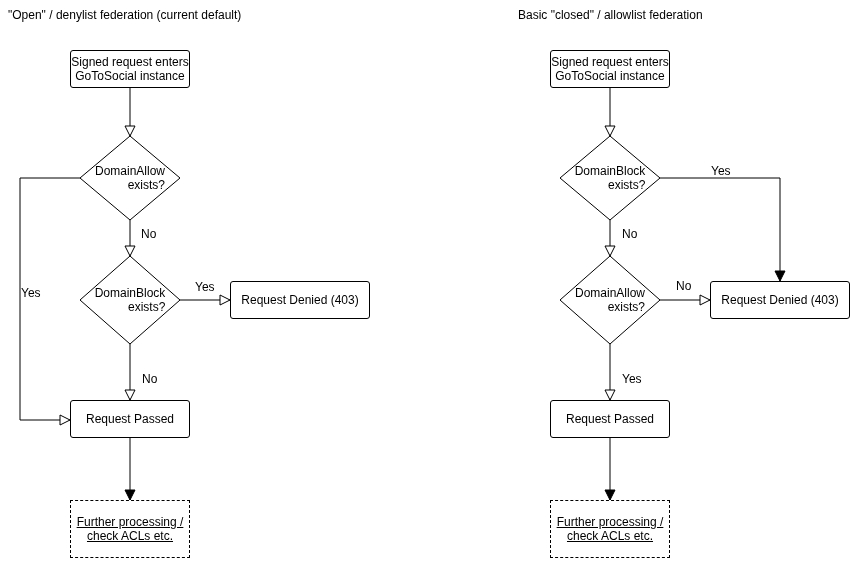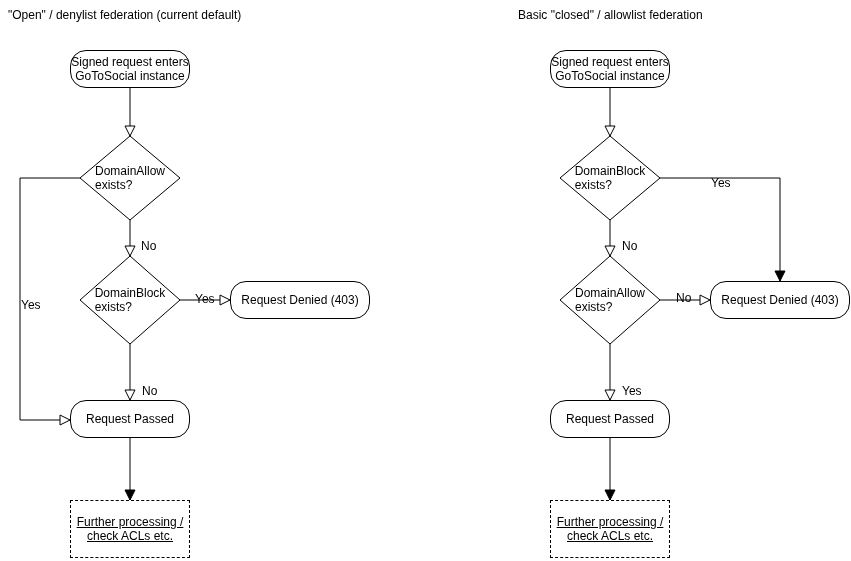--- a/index.html
+++ b/index.html
@@ -24,36 +24,35 @@
     box-sizing: border-box;
     border: 1px solid #000000;
     background: #ffffff;
     display: flex;
     align-items: center;
     justify-content: center;
     text-align: center;
     white-space: pre-line;
     line-height: 14px;
   }
-  .rounded { border-radius: 16px; }
+  .rounded { border-radius: 3px; }
   .dashed { border-style: dashed; text-decoration: underline; }
   .diamond-text {
     position: absolute;
     display: flex;
     align-items: center;
     justify-content: center;
-    text-align: left;
+    text-align: right;
     white-space: pre-line;
     line-height: 14px;
   }
   .edge-label {
     position: absolute;
     line-height: 14px;
     white-space: pre;
-    margin-top: 12px;
   }
 </style>
 </head>
 <body>
 
 <div class="canvas">
 
   <svg class="layer" width="851" height="561" viewBox="0 0 851 561">
     <defs>
       <marker id="arrow-open" markerUnits="userSpaceOnUse" markerWidth="12" markerHeight="12" refX="11" refY="6" orient="auto">

